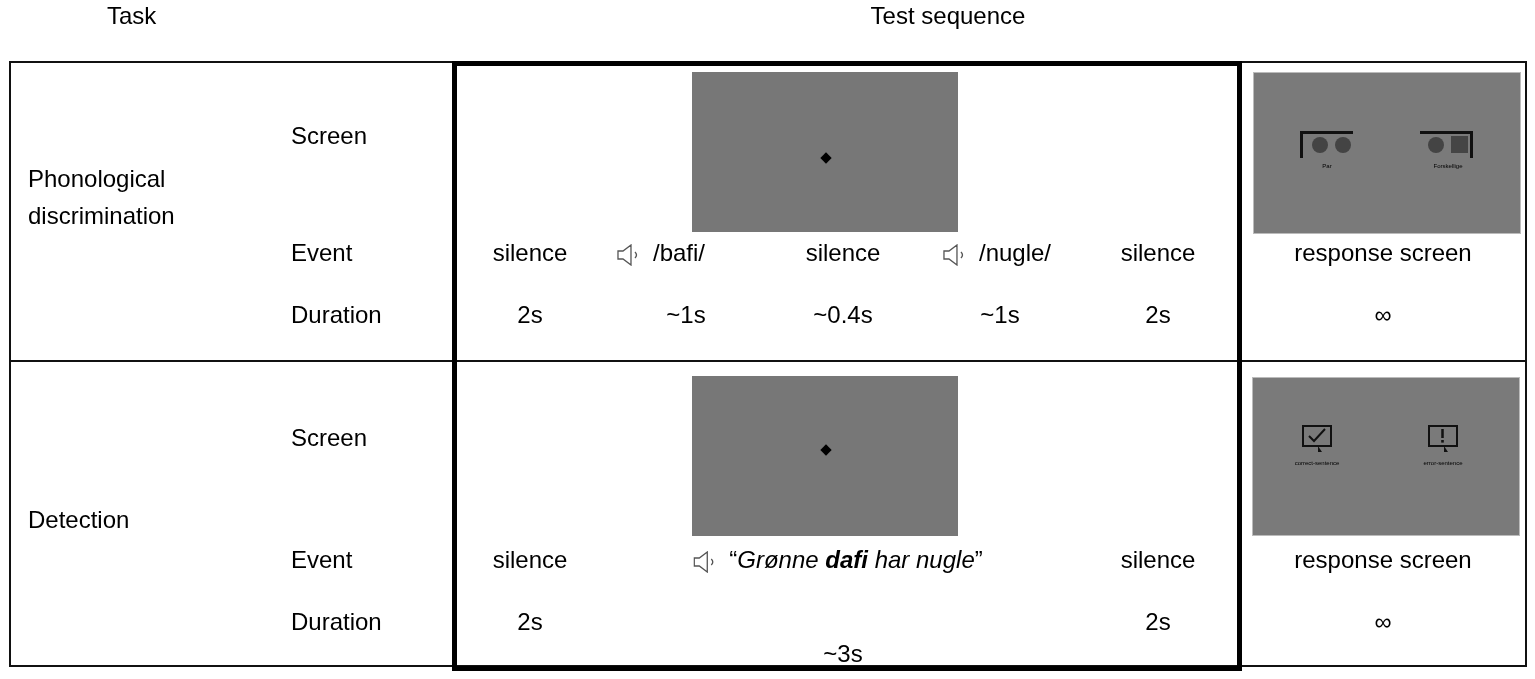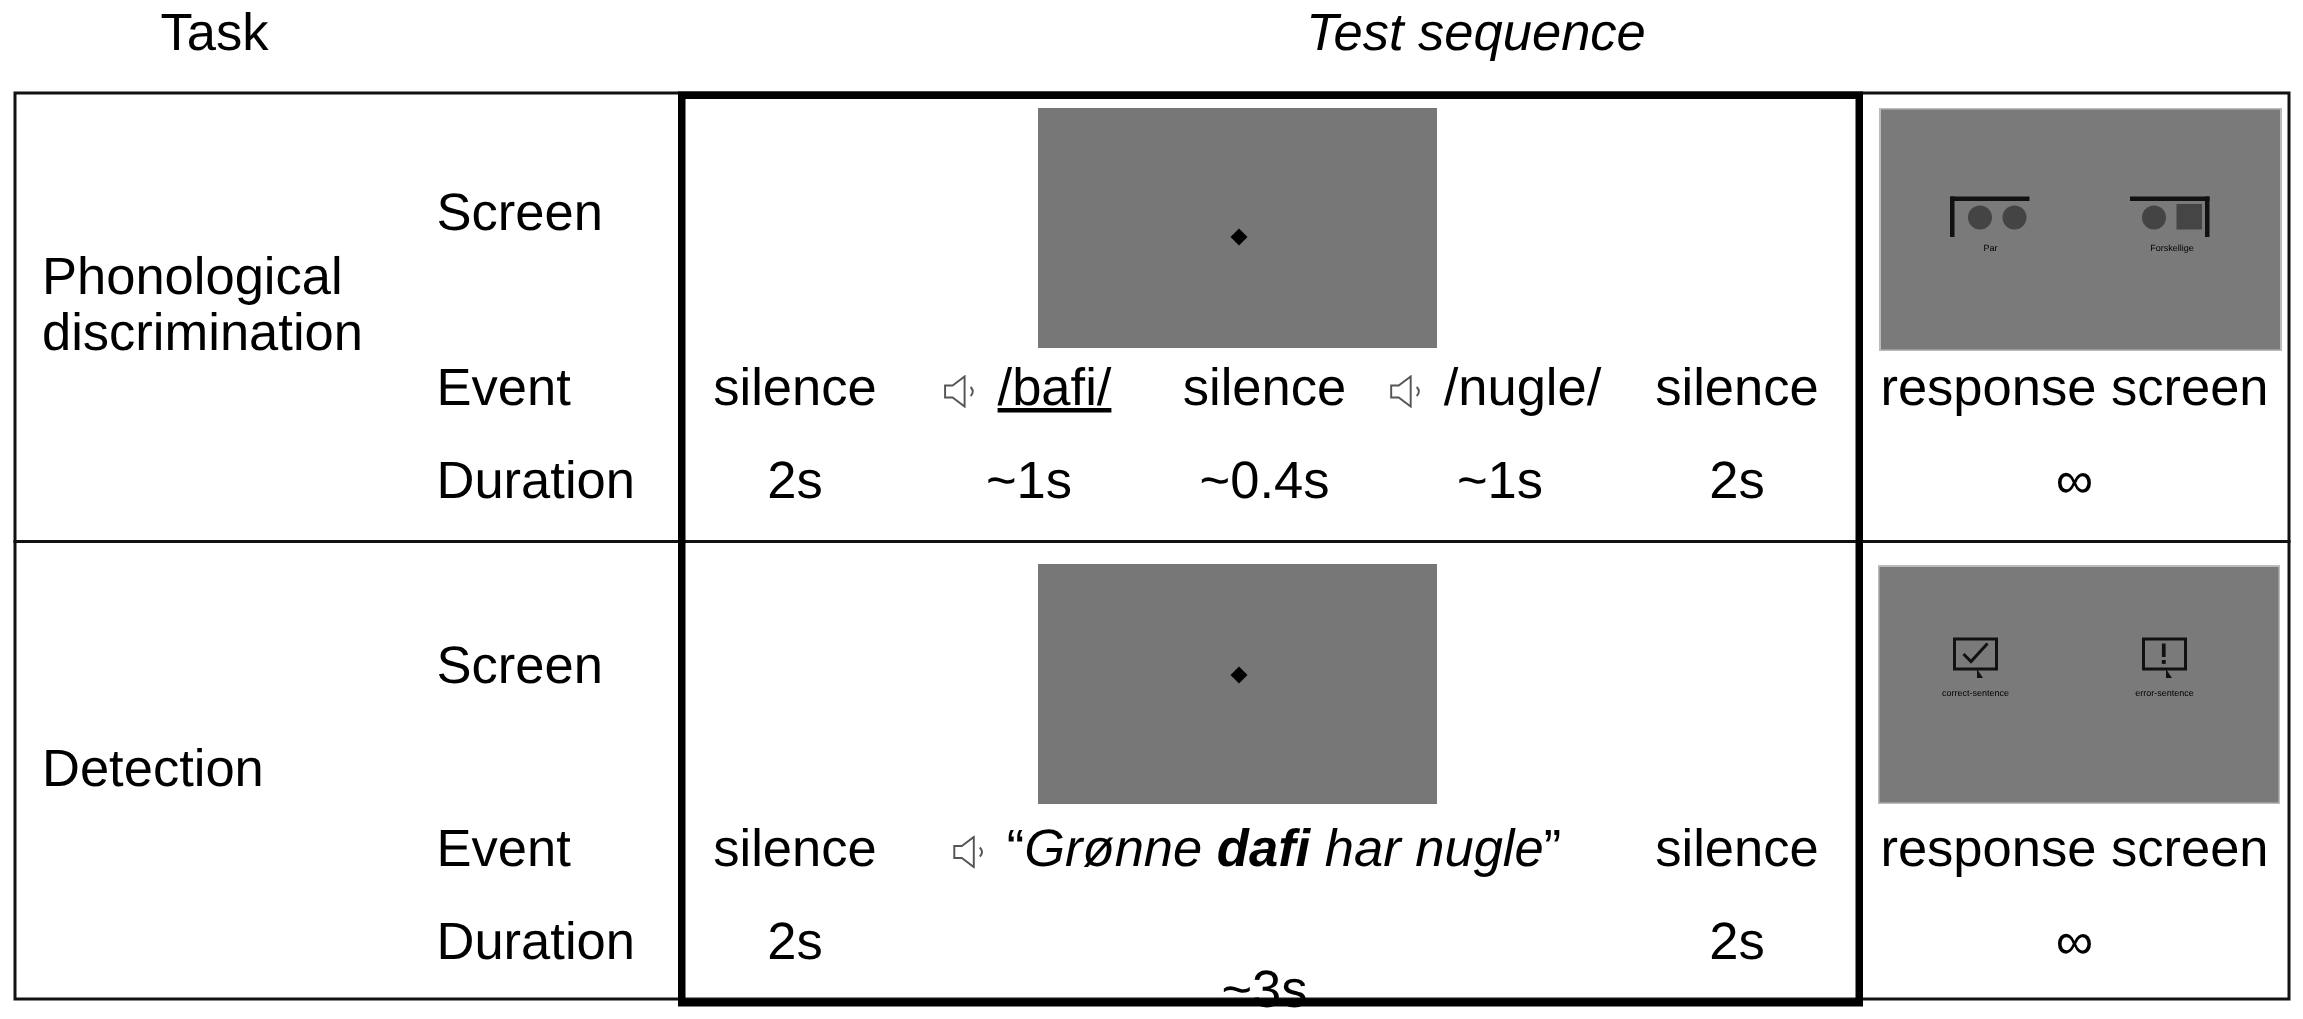--- a/index.html
+++ b/index.html
@@ -1,18 +1,18 @@
 <!DOCTYPE html>
 <html><head>
 <meta charset="utf-8">
 <style>
   html, body { margin:0; padding:0; background:#ffffff; }
   body { width:1535px; height:679px; position:relative; overflow:hidden;
          font-family:"Liberation Sans", sans-serif; color:#000; }
-  .t { position:absolute; font-size:35px; line-height:1; white-space:nowrap; }
+  .t { position:absolute; font-size:24px; line-height:1; white-space:nowrap; }
   .c { transform:translateX(-50%); }
   .outer { position:absolute; left:9px; top:61px; width:1518px; height:606px;
            border:2px solid #111; box-sizing:border-box; }
   .hline { position:absolute; left:9px; width:1518px; height:2px; background:#111; top:360px; }
   .seqbox { position:absolute; left:452px; top:61px; width:790px; height:610px;
             border:5px solid #000; box-sizing:border-box; }
   .gscreen { position:absolute; background:#777; }
   .fix { position:absolute; width:8px; height:8px; background:#000; transform:rotate(45deg); }
   .speaker { display:inline-block; vertical-align:middle; margin-right:10px; }
   .resp-screen { position:absolute; background:#7a7a7a; border:1px solid #bbb; }
@@ -22,39 +22,39 @@
   .sq { position:absolute; width:17px; height:17px; background:#454545; }
   .tiny { position:absolute; font-size:6px; color:#000; white-space:nowrap; transform:translateX(-50%); }
   .bubble { position:absolute; width:30px; height:22px; border:2.5px solid #111; box-sizing:border-box; }
   .bubble::after { content:""; position:absolute; left:14px; bottom:-7px; width:0; height:0;
                    border-left:4px solid #111; border-top:6px solid transparent; }
 </style>
 </head>
 <body>
 
 <div class="t" style="left:107px; top:4px;">Task</div>
-<div class="t c" style="left:984px; top:4px;font-style:italic;">Test sequence</div>
+<div class="t c" style="left:948px; top:4px;">Test sequence</div>
 
 <div class="outer"></div>
 <div class="hline"></div>
 <div class="seqbox"></div>
 
 <div class="t" style="left:28px; top:167px;">Phonological</div>
 <div class="t" style="left:28px; top:204px;text-align:center;">discrimination</div>
 
 <div class="t" style="left:291px; top:124px;">Screen</div>
 <div class="t" style="left:291px; top:241px;">Event</div>
 <div class="t" style="left:291px; top:303px;">Duration</div>
 
 <div class="gscreen" style="left:692px; top:72px; width:266px; height:160px;">
   <div class="fix" style="left:130px; top:82px;"></div>
 </div>
 
 <div class="t c" style="left:530px; top:241px;">silence</div>
-<div class="t c" style="left:685px; top:241px;text-decoration:underline;">
+<div class="t c" style="left:661px; top:241px;">
   <svg class="speaker" width="26" height="22" viewBox="0 0 26 22">
     <path d="M1 7 H6 L14 1 V21 L6 15 H1 Z" fill="none" stroke="#555" stroke-width="1.3"></path>
     <path d="M18 8 Q21 11 18 14" fill="none" stroke="#555" stroke-width="1.3"></path>
   </svg><span>/bafi/</span>
 </div>
 <div class="t c" style="left:843px; top:241px;">silence</div>
 <div class="t c" style="left:997px; top:241px;">
   <svg class="speaker" width="26" height="22" viewBox="0 0 26 22">
     <path d="M1 7 H6 L14 1 V21 L6 15 H1 Z" fill="none" stroke="#555" stroke-width="1.3"></path>
     <path d="M18 8 Q21 11 18 14" fill="none" stroke="#555" stroke-width="1.3"></path>
@@ -74,21 +74,21 @@
   <div class="dot" style="left:81px; top:64px;"></div>
   <div class="tiny" style="left:73px; top:90px;">Par</div>
   <div class="bracket r" style="left:166px; top:58px; width:50px; height:24px;"></div>
   <div class="dot" style="left:174px; top:64px;"></div>
   <div class="sq" style="left:197px; top:63px;"></div>
   <div class="tiny" style="left:194px; top:90px;">Forskellige</div>
 </div>
 <div class="t c" style="left:1383px; top:241px;">response screen</div>
 <div class="t c" style="left:1383px; top:303px;">∞</div>
 
-<div class="t" style="left:28px; top:495px;">Detection</div>
+<div class="t" style="left:28px; top:508px;">Detection</div>
 
 <div class="t" style="left:291px; top:426px;">Screen</div>
 <div class="t" style="left:291px; top:548px;">Event</div>
 <div class="t" style="left:291px; top:610px;">Duration</div>
 
 <div class="gscreen" style="left:692px; top:376px; width:266px; height:160px;">
   <div class="fix" style="left:130px; top:70px;"></div>
 </div>
 
 <div class="t c" style="left:530px; top:548px;">silence</div>

